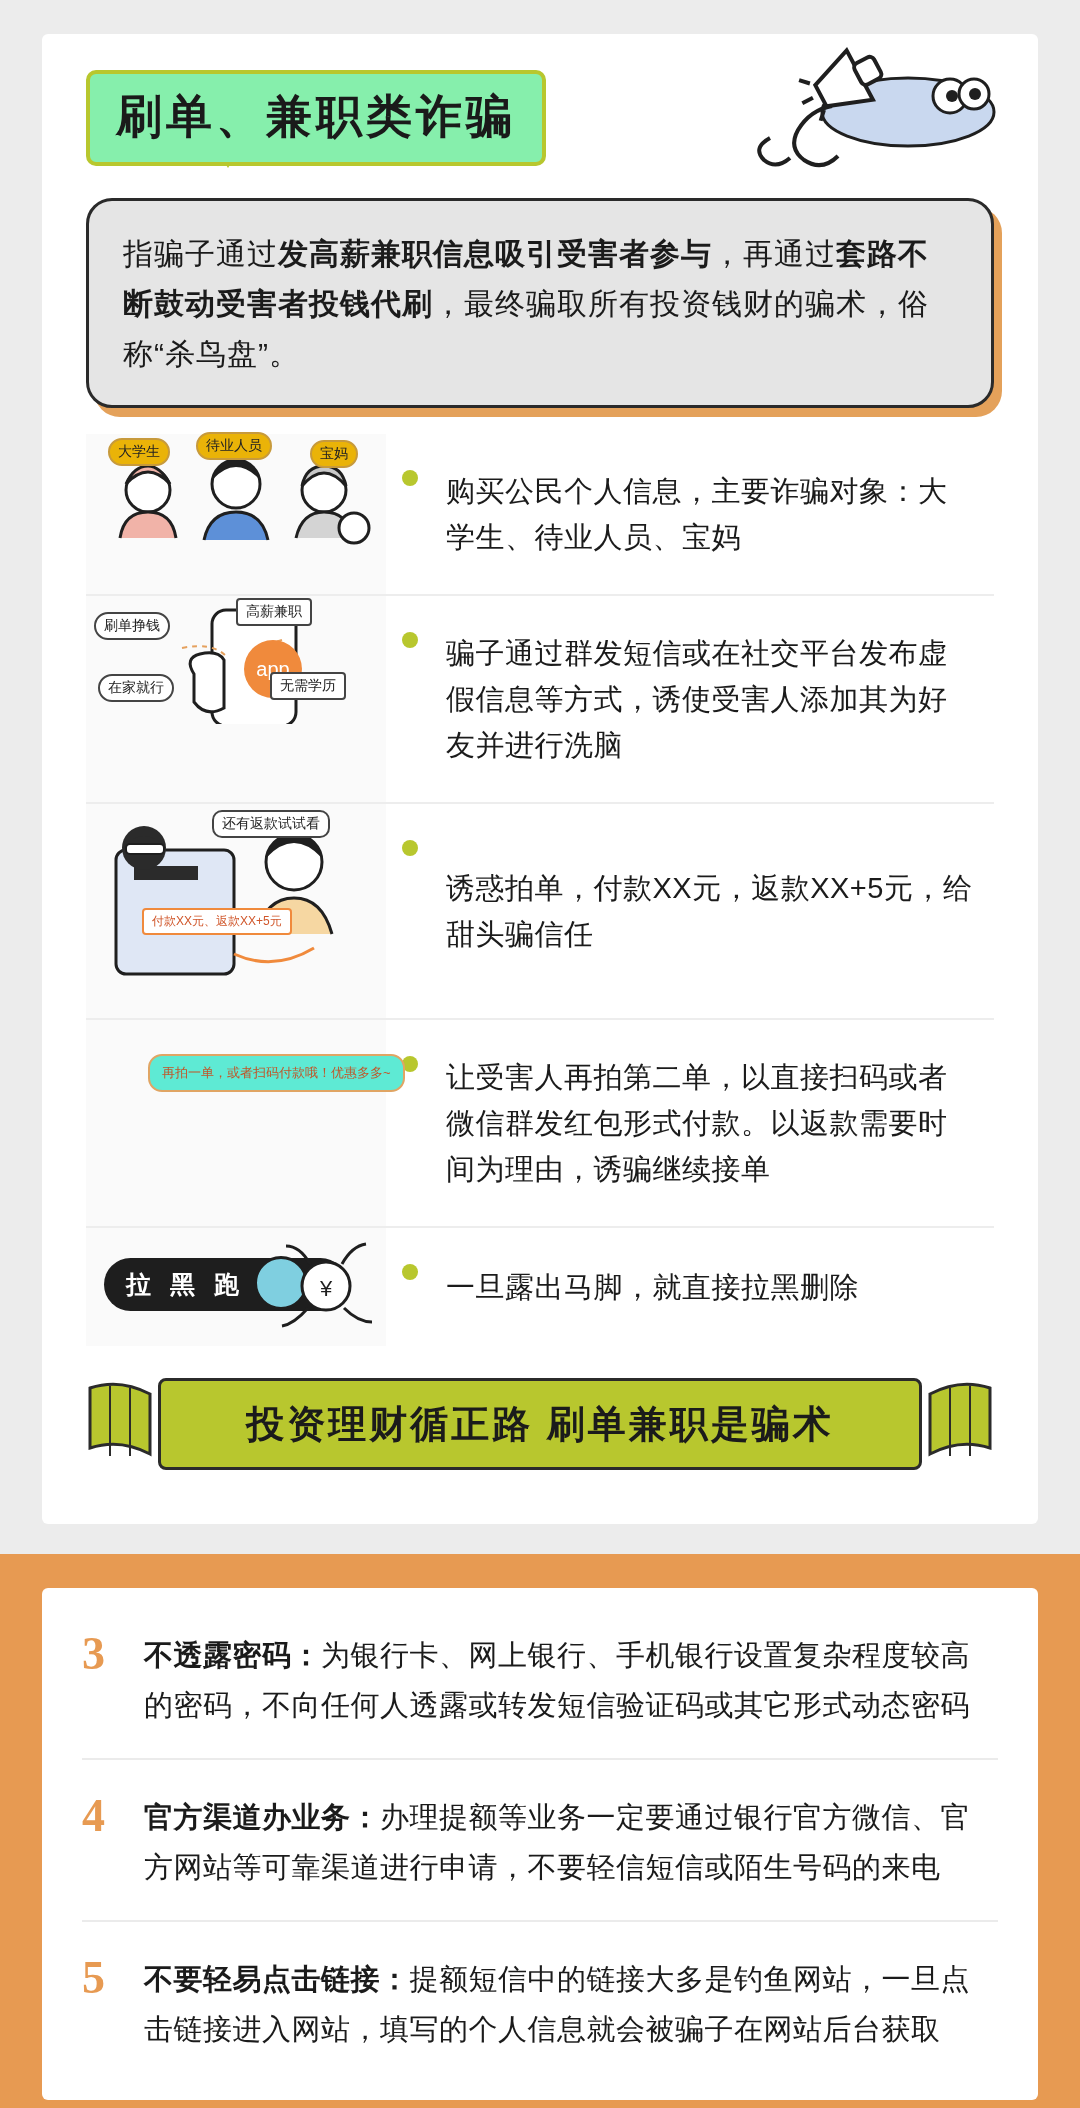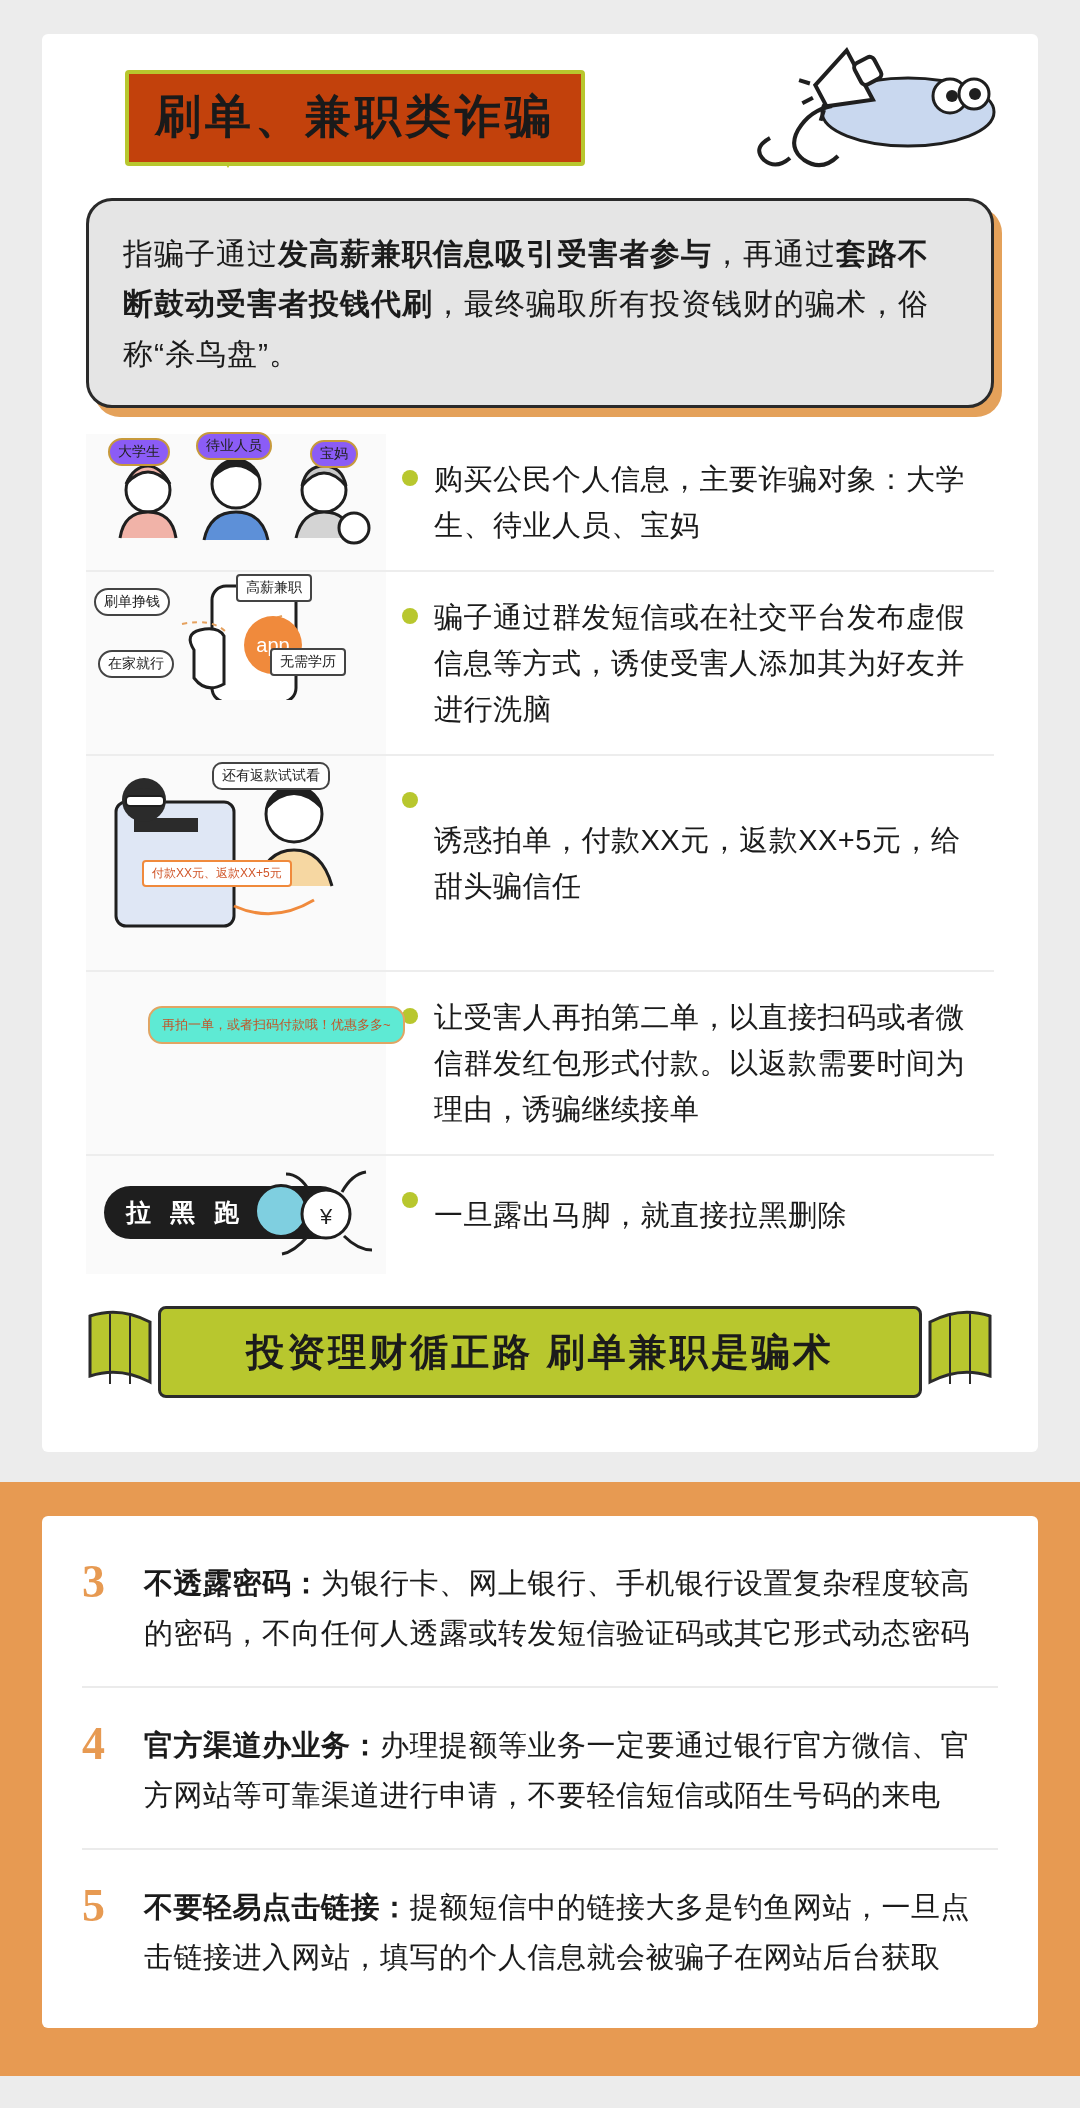--- a/index.html
+++ b/index.html
@@ -29,25 +29,24 @@
   
   .title-wrap{
     position:relative;
     padding:36px 0 0 44px;
     height:118px;
   }
   .title-box{
     display:inline-block;
     position:relative;
     border:4px solid #b8c72e;
-    border-radius:4px;
+    border-radius:10px;
     padding:12px 26px 14px 26px;
-    background:#c2410c;
+    background:#86efac;
     z-index:3;
-    margin-left:39px;
   }
   .title-box .title-text{
     font-size:46px;
     font-weight:bold;
     letter-spacing:4px;
     color:#1a1a1a;
     white-space:nowrap;
   }
   .title-tail{
     position:absolute;
@@ -114,39 +113,39 @@
   }
   .bullet{
     flex:0 0 16px;
     width:16px;height:16px;
     border-radius:50%;
     background:#b8c72e;
     margin:14px 16px 0 0;
     align-self:flex-start;
   }
   .step .txt p{
-    margin:0;
+    margin:12px;
     font-size:29px;
     line-height:46px;
     color:#1b1b1b;
     letter-spacing:0.5px;
   }
 
   
   .tag{
     position:absolute;
     font-size:14px;
     background:#fff;
     border:2px solid #444;
     border-radius:4px;
     padding:3px 8px;
     color:#222;
     white-space:nowrap;
   }
-  .tag.round{border-radius:14px;background:#8b5cf6;border-color:#c79a3c;}
+  .tag.round{border-radius:14px;background:#eab308;border-color:#c79a3c;}
   .app-circle{
     position:absolute;
     width:58px;height:58px;border-radius:50%;
     background:#f08a3c;
     color:#fff;font-size:20px;
     display:flex;align-items:center;justify-content:center;
   }
 
   
   .blackrow .art{background:#fafafa;}

